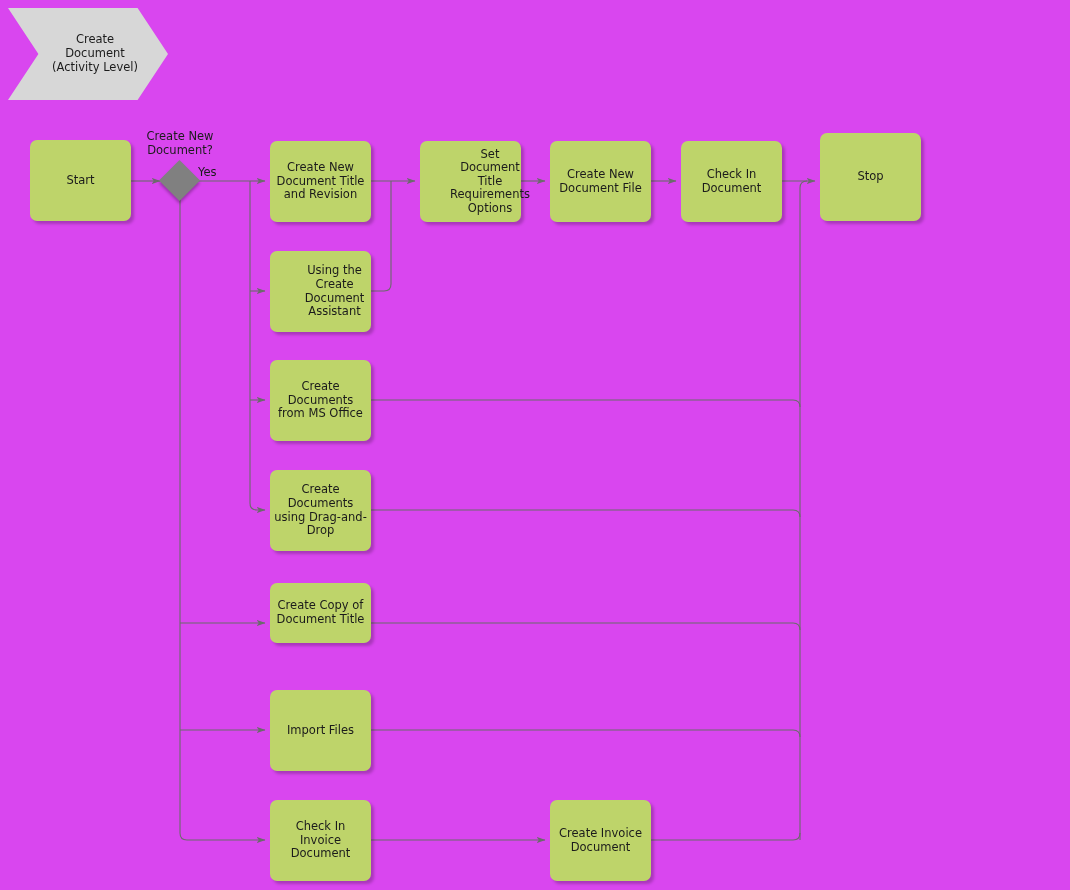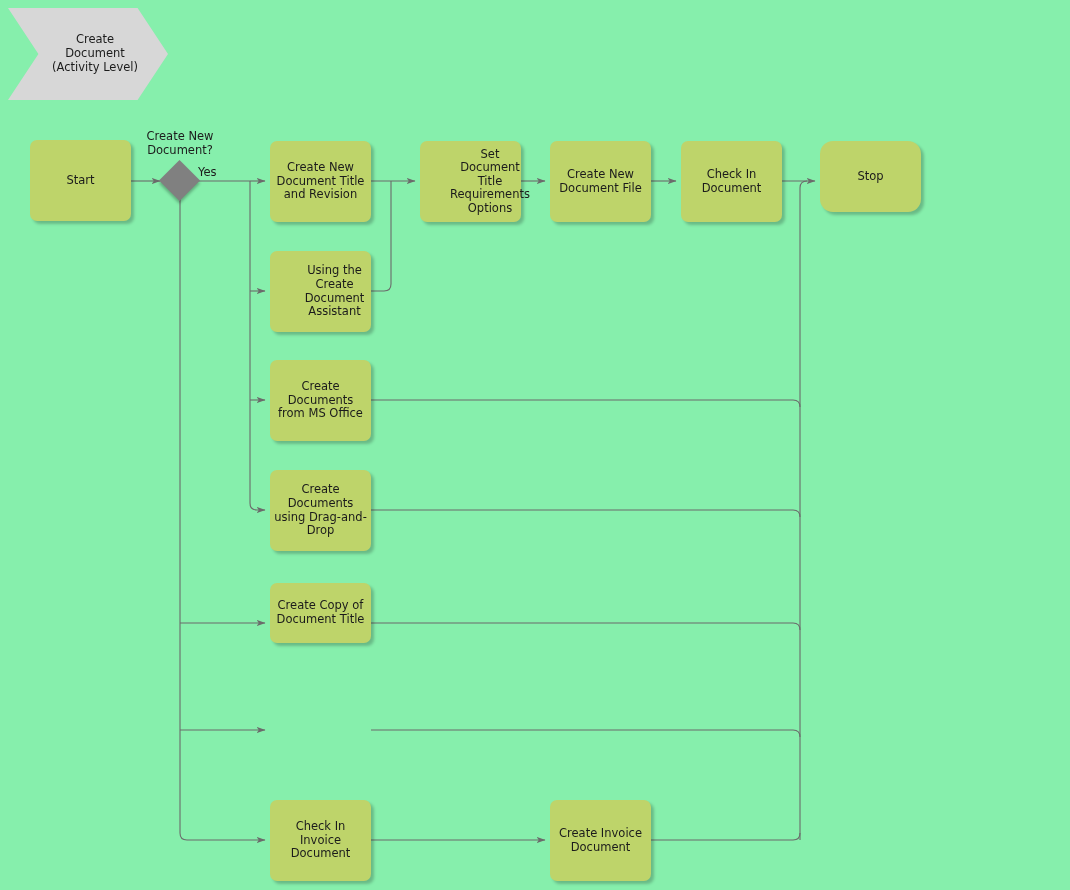--- a/index.html
+++ b/index.html
@@ -4,21 +4,21 @@
 <style>
   html, body {
     margin: 0;
     padding: 0;
     background: #ffffff;
   }
   #diagram-root {
     position: relative;
     width: 1070px;
     height: 890px;
-    background: #86efac;
+    background: #d946ef;
     font-family: "DejaVu Sans", sans-serif;
     overflow: hidden;
   }
   svg.layer {
     position: absolute;
     top: 0;
     left: 0;
     width: 1070px;
     height: 890px;
   }
@@ -164,38 +164,39 @@
 Title
 Requirements
 Options</div>
 
   <div class="node-box" style="left:550px; top:141px; width:101px; height:81px;">Create New
 Document File</div>
 
   <div class="node-box" style="left:681px; top:141px; width:101px; height:81px;">Check In
 Document</div>
 
-  <div class="node-box" style="left:820px; top:141px; width:101px; height:71px;border-radius:13px;">Stop</div>
+  <div class="node-box" style="left:820px; top:133px; width:101px; height:88px;">Stop</div>
 
   <div class="node-box" style="left:270px; top:251px; width:101px; height:81px;padding-left:32px;">Using the Create
 Document
 Assistant</div>
 
   <div class="node-box" style="left:270px; top:360px; width:101px; height:81px;">Create
 Documents
 from MS Office</div>
 
   <div class="node-box" style="left:270px; top:470px; width:101px; height:81px;">Create
 Documents
 using Drag-and-
 Drop</div>
 
   <div class="node-box" style="left:270px; top:583px; width:101px; height:60px;">Create Copy of
 Document Title</div>
 
+  <div class="node-box" style="left:270px; top:690px; width:101px; height:81px;">Import Files</div>
 
   <div class="node-box" style="left:270px; top:800px; width:101px; height:81px;">Check In
 Invoice
 Document</div>
 
   <div class="node-box" style="left:550px; top:800px; width:101px; height:81px;">Create Invoice
 Document</div>
 
 </div>
 

